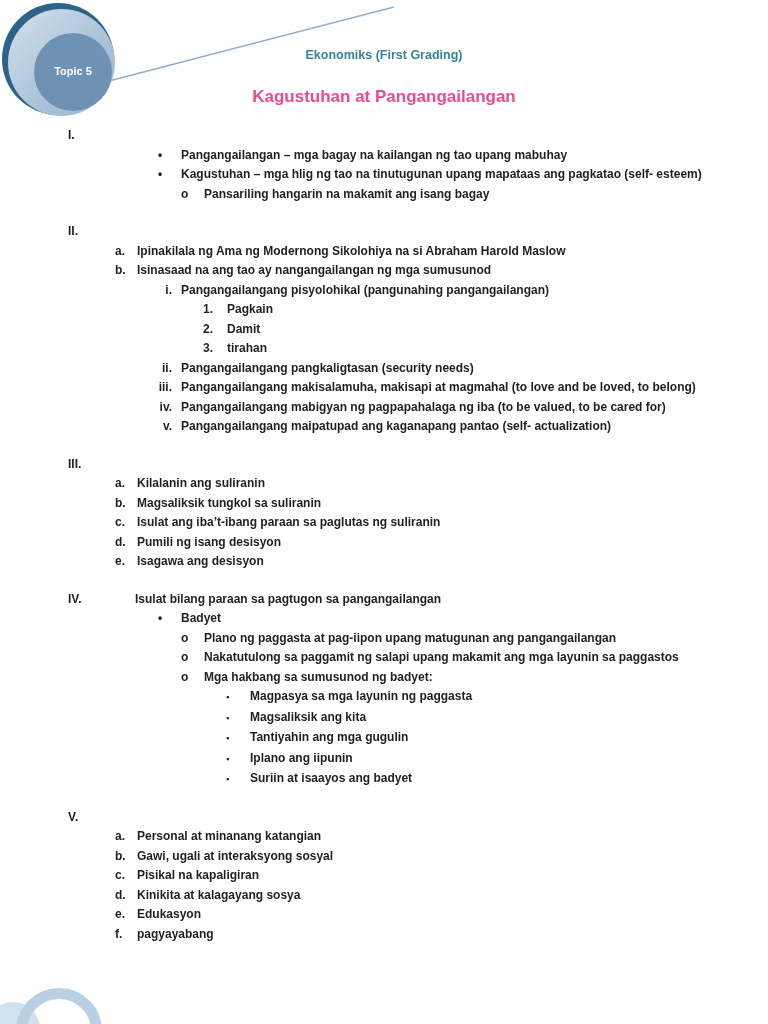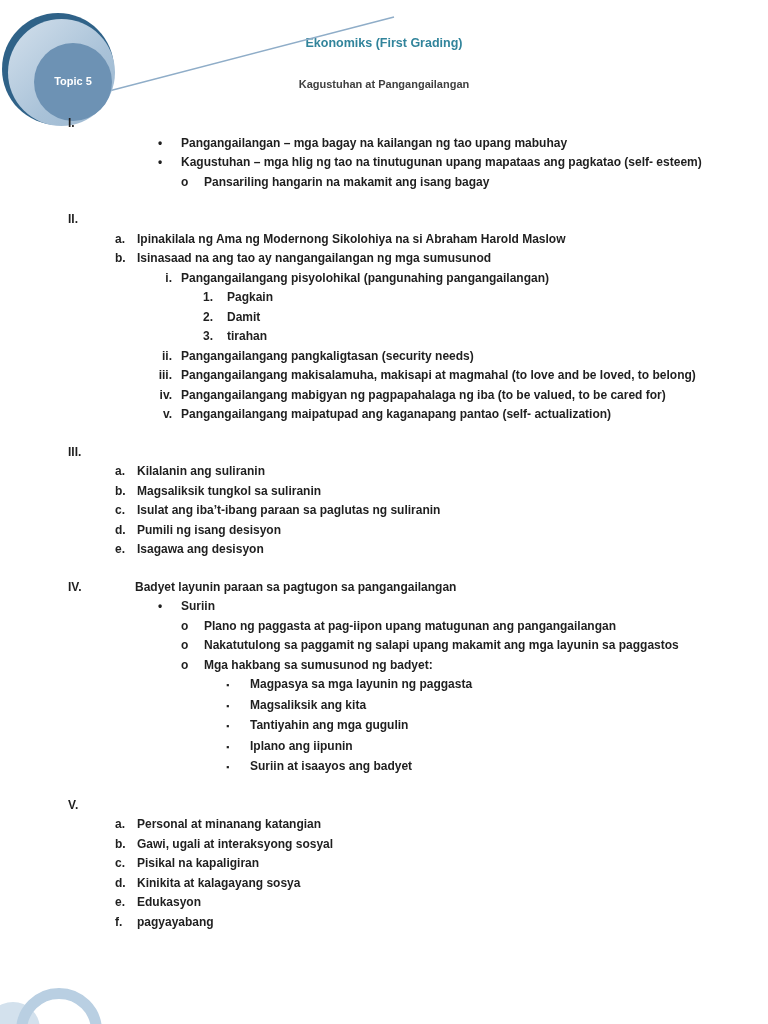--- a/index.html
+++ b/index.html
@@ -10,21 +10,21 @@
     background:#ffffff;
     overflow:hidden;
     font-family:"Liberation Sans", sans-serif;
     font-weight:700;
     font-size:12px;
     line-height:19.5px;
     color:#1f1f1f;
   }
 
   
-  .deco-top { position:absolute; top:0; left:0; width:420px; height:130px; pointer-events:none;margin-top:10px; }
+  .deco-top { position:absolute; top:0; left:0; width:420px; height:130px; pointer-events:none; }
   .diag-line { position:absolute; top:0; left:0; }
   .ring-dark {
     position:absolute; left:2px; top:3px; width:112px; height:112px;
     border-radius:50%; background:var(--circle_dark,#2f6288);
   }
   .disc-light {
     position:absolute; left:8px; top:9px; width:107px; height:107px;
     border-radius:50%;
     background:linear-gradient(135deg,#d3e0ec 0%,#a9c2d8 60%,#9bb7d0 100%);
   }
@@ -42,30 +42,30 @@
     border-radius:50%; border:11px solid var(--circle_light,#b9cfe2);
     box-sizing:border-box;
   }
   .bottom-dot {
     position:absolute; left:-14px; top:22px; width:54px; height:54px;
     border-radius:50%; background:#d3e1ed;
   }
 
   
   .doc-title {
-    padding-top:34px;
+    padding-top:46px;
     text-align:center;
     font-size:12.5px;
     color:var(--heading,#31849b);
   }
   .doc-subtitle {
     margin-top:21px;
     text-align:center;
-    font-size:11px;
-    color:#404040;
+    font-size:17px;
+    color:#ec4899;
   }
 
   
   .outline { margin-top:20px; position:relative; }
   .section { margin-bottom:18px; }
   .sec-head { display:flex; align-items:baseline; }
   .numeral { flex:none; margin-left:68px; width:67px; }
   .sec-title { flex:1; }
 
   .item { display:flex; align-items:baseline; }
@@ -182,25 +182,25 @@
           <span class="t">Pumili ng isang desisyon</span>
         </div>
         <div class="item lv-letter">
           <span class="m">e.</span>
           <span class="t">Isagawa ang desisyon</span>
         </div>
       </div>
       <div class="section">
         <div class="sec-head">
           <span class="numeral">IV.</span>
-          <span class="sec-title">Badyet layunin paraan sa pagtugon sa pangangailangan</span>
+          <span class="sec-title">Isulat bilang paraan sa pagtugon sa pangangailangan</span>
         </div>
         <div class="item lv-bullet">
           <span class="m">•</span>
-          <span class="t">Suriin</span>
+          <span class="t">Badyet</span>
         </div>
         <div class="item lv-circle">
           <span class="m">o</span>
           <span class="t">Plano ng paggasta at pag-iipon upang matugunan ang pangangailangan</span>
         </div>
         <div class="item lv-circle">
           <span class="m">o</span>
           <span class="t">Nakatutulong sa paggamit ng salapi upang makamit ang mga layunin sa paggastos</span>
         </div>
         <div class="item lv-circle">

